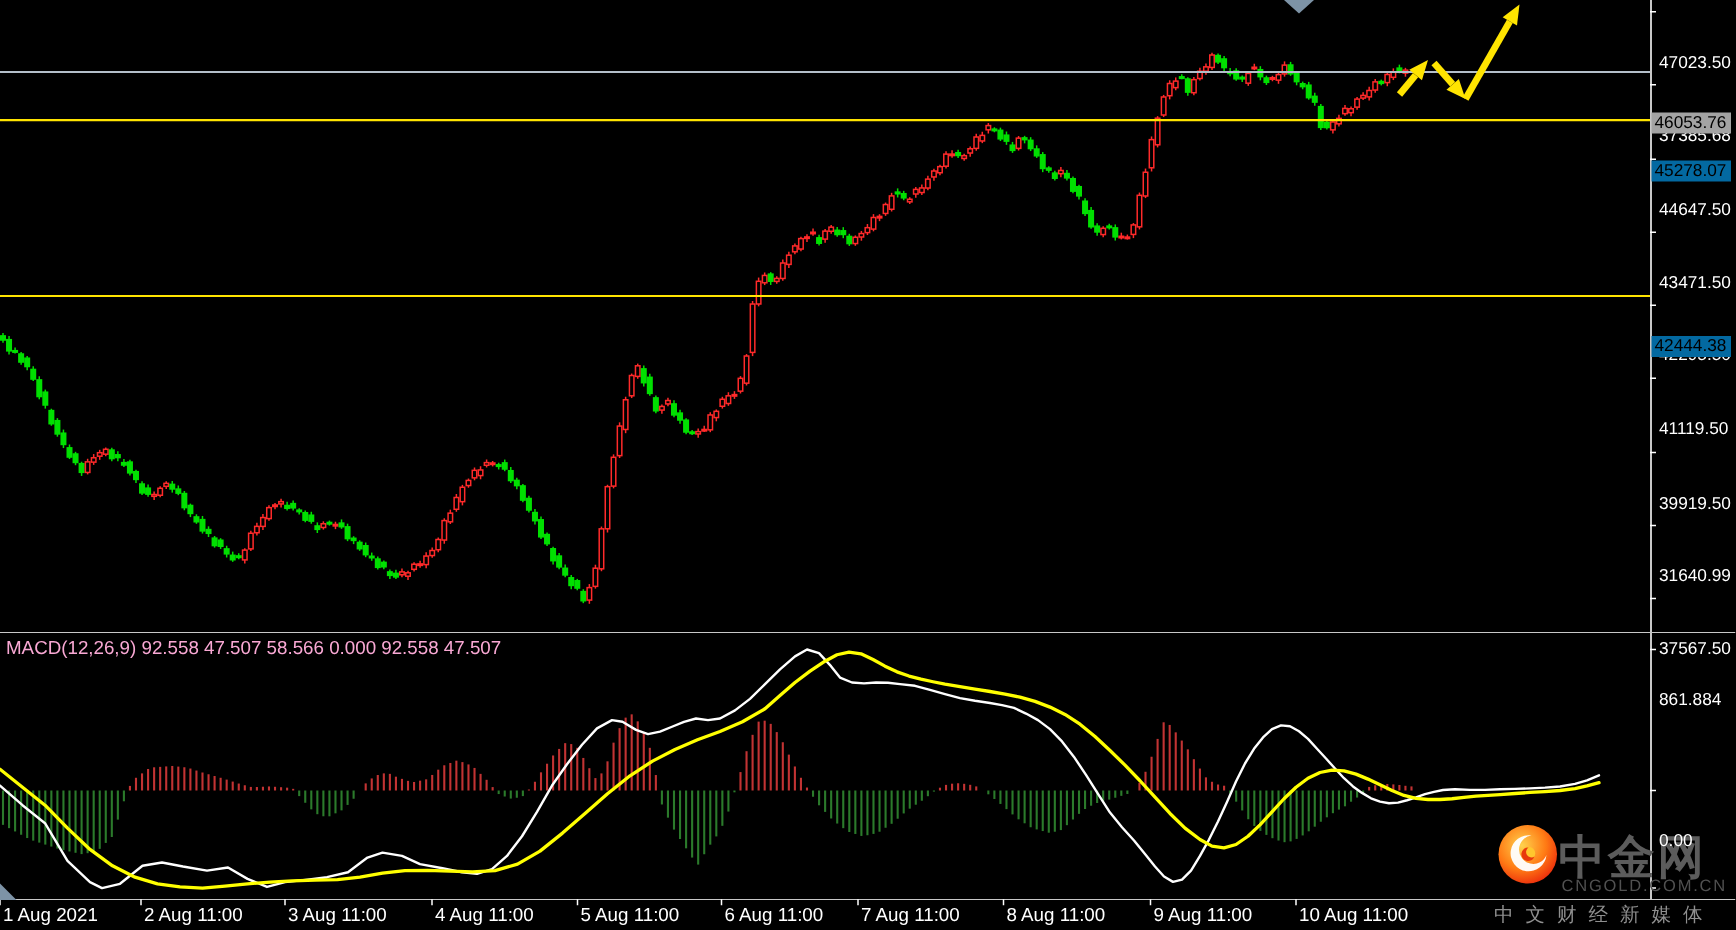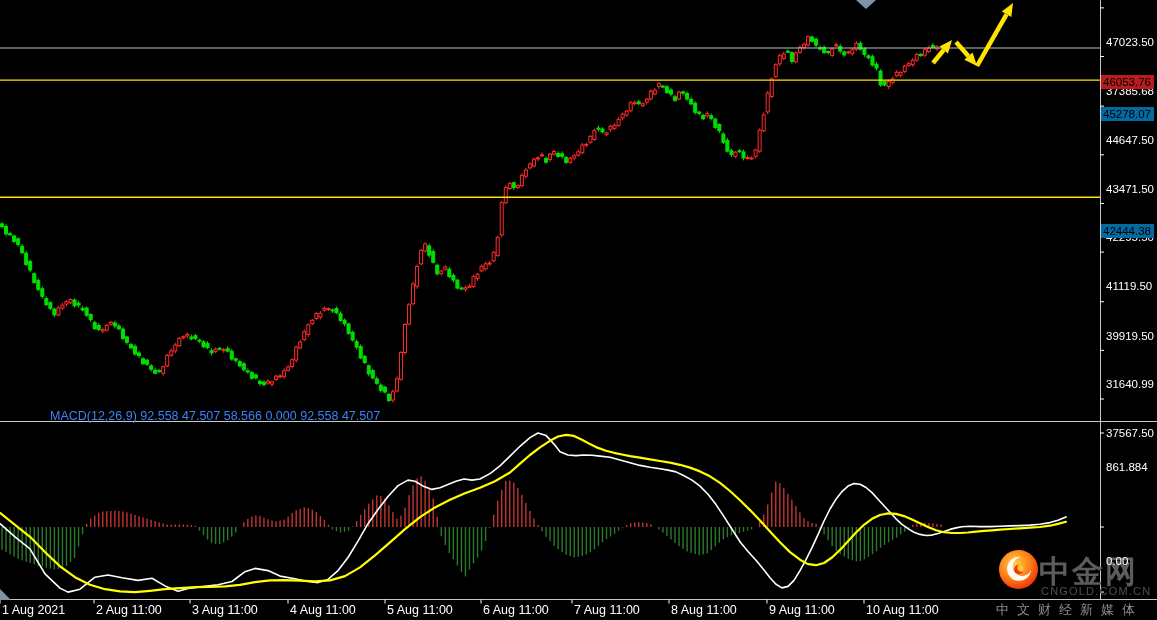--- a/index.html
+++ b/index.html
@@ -2,25 +2,25 @@
 <html><head>
 <meta charset="utf-8">
 <style>
   html,body{margin:0;padding:0;background:#000;}
   .screen{position:relative;width:1157px;height:620px;background:#000;overflow:hidden;
           font-family:"Liberation Sans",sans-serif;}
   #chart-svg{position:absolute;left:0;top:0;z-index:1;}
   .header{position:absolute;left:4px;top:3px;z-index:6;color:#fff;font-size:12.5px;font-weight:bold;letter-spacing:.2px;white-space:nowrap;}
   .header .tri{font-size:9px;margin-right:7px;vertical-align:2px;color:#fff;}
   .header .ohlc{margin-left:10px;font-weight:bold;}
-  .macd-header{position:absolute;left:4px;top:409px;z-index:6;color:#3b82f6;font-size:12.5px;white-space:nowrap;margin-left:46px;}
+  .macd-header{position:absolute;left:4px;top:425px;z-index:6;color:#f9a8d4;font-size:12.5px;white-space:nowrap;}
   .price-axis{position:absolute;left:1101px;top:0;width:56px;height:600px;z-index:5;margin-top:34px;}
   .plabel{position:absolute;left:5px;transform:translateY(-50%);color:#fff;font-size:11.5px;white-space:nowrap;}
   .plabel.badge{left:0;color:#000;padding:1px 3px 1px 2px;font-size:11.5px;}
-  .plabel.badge.white{background:#b91c1c;}
+  .plabel.badge.white{background:#a3a3a3;}
   .plabel.badge.yellow{background:#0369a1;}
   .time-axis{position:absolute;left:0;top:602px;width:1045px;height:18px;z-index:4;}
   .tlabel{position:absolute;top:1px;color:#fff;font-size:12.5px;white-space:nowrap;}
   .logo{position:absolute;left:0;top:0;z-index:2;}
   .logo-icon{position:absolute;left:998px;top:549px;}
   .logo-name{position:absolute;left:1039px;top:551px;font-size:31px;font-weight:bold;color:#5c5c5c;letter-spacing:2px;white-space:nowrap;}
   .logo-domain{position:absolute;left:1041px;top:585px;font-size:11px;color:#515151;letter-spacing:1.2px;white-space:nowrap;}
   .logo-tagline{position:absolute;left:996px;top:601px;font-size:13px;color:#8f8f8f;letter-spacing:8px;white-space:nowrap;}
 </style>
 </head>

